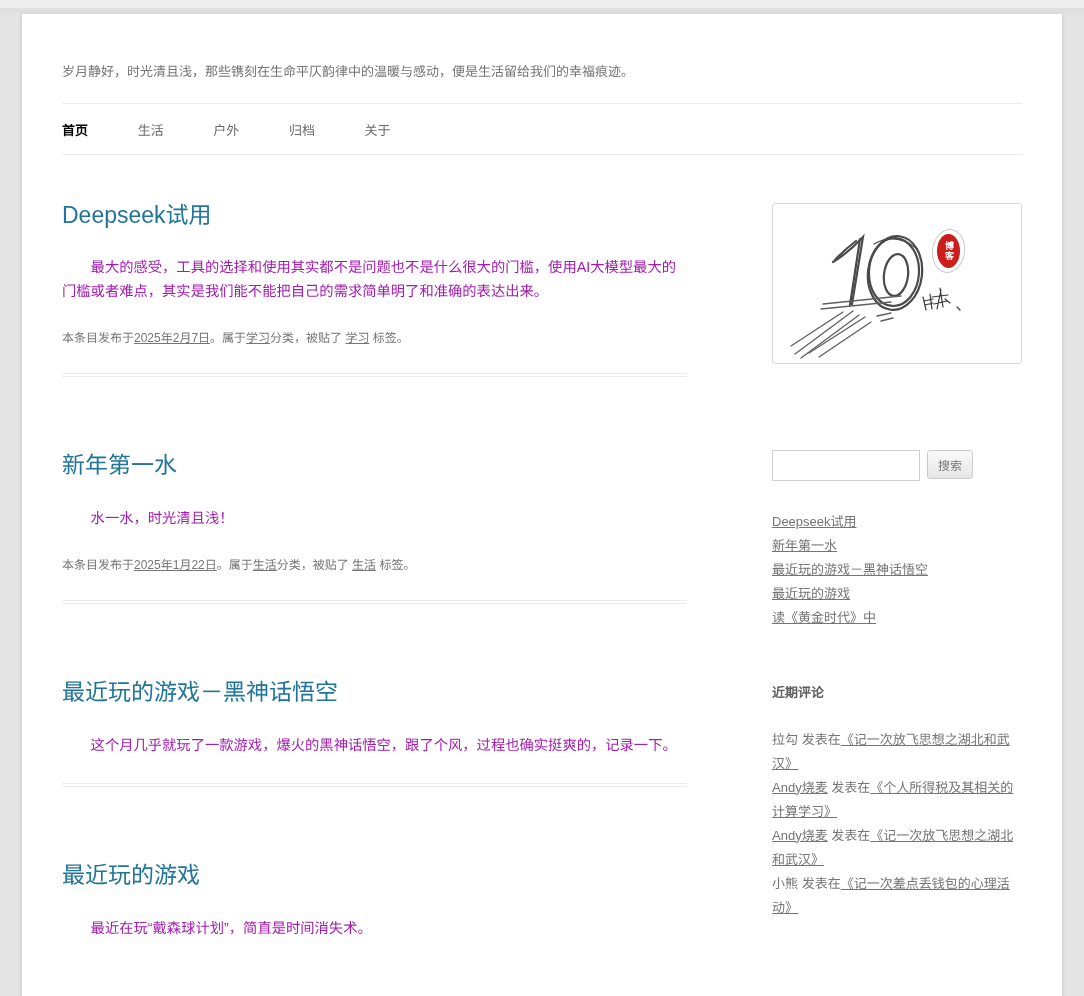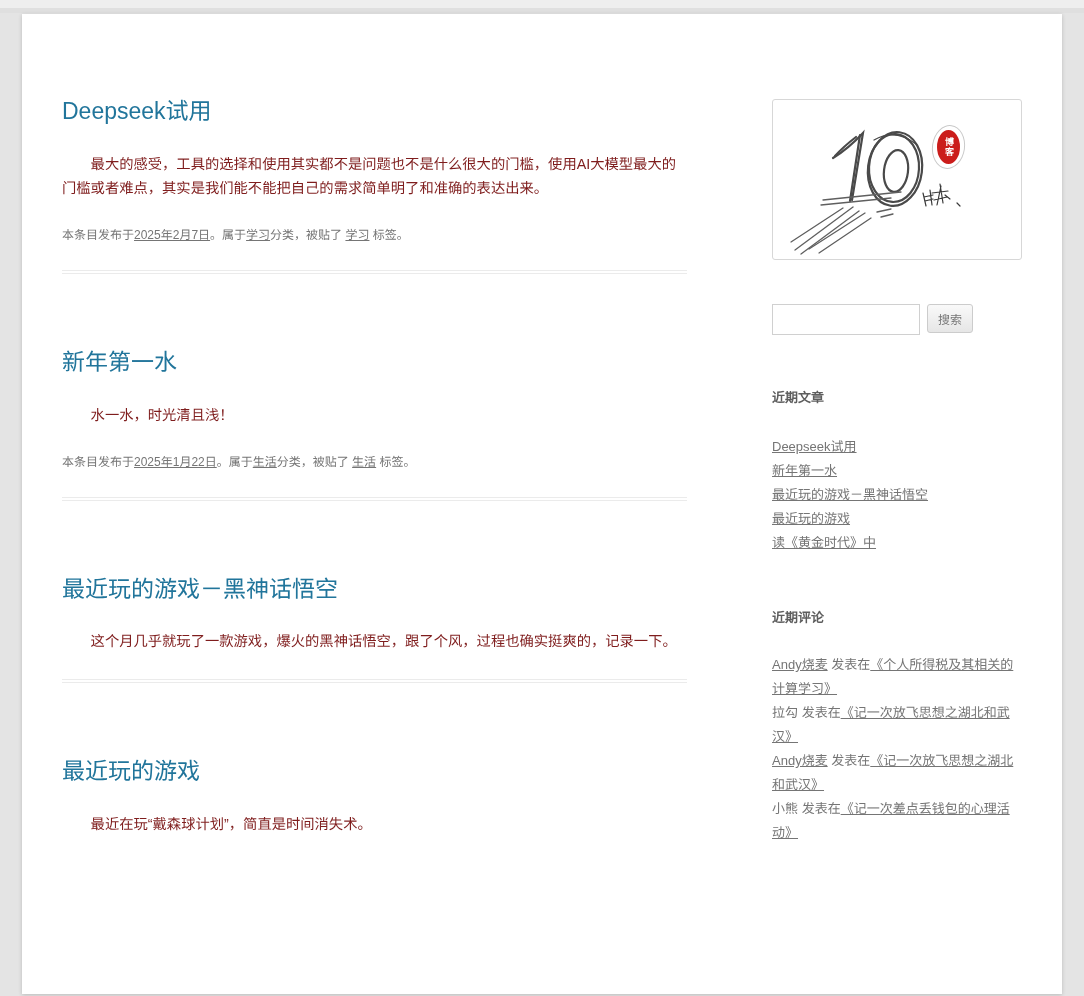--- a/index.html
+++ b/index.html
@@ -31,21 +31,21 @@
   .main-nav a.current { color:#000; font-weight:bold; }
   
   .content { display:flex; justify-content:space-between; padding-top:46px; }
   .main-col { width:625px; }
   .side-col { width:250px; }
   
   article.post { border-bottom:4px double #ebebeb; padding-bottom:26px; margin-bottom:74px; }
   article.post.last { border-bottom:none; margin-bottom:0; }
   .post-title { font-size:23px; font-weight:normal; line-height:1.25; }
   .post-title a { color:#21759b; text-decoration:none; cursor:pointer; }
-  .post-body { margin-top:26px; font-size:14.3px; line-height:24px; color:#7f1d1d; text-indent:2em; }
+  .post-body { margin-top:26px; font-size:14.3px; line-height:24px; color:#a21caf; text-indent:2em; }
   .post-meta { margin-top:26px; font-size:12px; line-height:18px; color:#757575; }
   .post-meta a { color:#757575; text-decoration:underline; cursor:pointer; }
   
   .widget { margin-bottom:0; }
   .image-widget {
     margin-top:2px; width:250px; height:161px; background:#fff;
     border:1px solid #d7d7d7; border-radius:3px; position:relative; overflow:hidden;
   }
   .seal {
     position:absolute; left:164px; top:30px; width:23px; height:34px;
@@ -53,21 +53,21 @@
     display:flex; align-items:center; justify-content:center;
   }
   .seal-text {
     writing-mode:vertical-rl; font-size:9px; color:#fff; line-height:1;
     letter-spacing:1px; font-weight:bold;
   }
   .seal-ring {
     position:absolute; left:159px; top:25px; width:33px; height:44px;
     border:1px solid #c9c9c9; border-radius:50%; transform:rotate(8deg);
   }
-  .search-widget { margin-top:44px; display:flex; align-items:flex-start; }
+  .search-widget { margin-top:86px; display:flex; align-items:flex-start; }
   .search-input {
     width:148px; height:31px; border:1px solid #d0d0d0; background:#fff;
     padding:0 6px; font-size:13px; color:#444; outline:none;
   }
   .search-button {
     margin-left:7px; height:29px; padding:0 10px; font-size:12px; color:#777;
     background:linear-gradient(#f9f9f9,#e6e6e6); border:1px solid #ccc;
     border-radius:3px; cursor:pointer;
   }
   .widget-title { margin-top:52px; font-size:13px; font-weight:bold; color:#5e5e5e; }
@@ -77,22 +77,30 @@
   .comments-list .author-plain { text-decoration:none; color:#757575; }
 </style>
 </head>
 <body>
 
 <div class="top-strip"></div>
 
 <div class="page">
 
   <header class="site-header">
+    <p class="site-tagline">岁月静好，时光清且浅，那些镌刻在生命平仄韵律中的温暖与感动，便是生活留给我们的幸福痕迹。</p>
   </header>
 
+  <nav class="main-nav">
+    <a class="current">首页</a>
+    <a>生活</a>
+    <a>户外</a>
+    <a>归档</a>
+    <a>关于</a>
+  </nav>
 
   <div class="content">
 
     <main class="main-col">
 
       <article class="post">
         <h2 class="post-title">
           <a>Deepseek试用</a>
         </h2>
         <p class="post-body">最大的感受，工具的选择和使用其实都不是问题也不是什么很大的门槛，使用AI大模型最大的门槛或者难点，其实是我们能不能把自己的需求简单明了和准确的表达出来。</p>
@@ -158,35 +166,34 @@
           <span class="seal-text">博客</span>
         </div>
       </div>
 
       <form class="widget search-widget">
         <input type="text" class="search-input" value="" style="">
         <button type="button" class="search-button">搜索</button>
       </form>
 
       <div class="widget">
-        <h3 class="widget-title">近期文章</h3>
         <ul class="widget-list">
           <li><a>Deepseek试用</a></li>
           <li><a>新年第一水</a></li>
           <li><a>最近玩的游戏－黑神话悟空</a></li>
           <li><a>最近玩的游戏</a></li>
           <li><a>读《黄金时代》中</a></li>
         </ul>
       </div>
 
       <div class="widget">
         <h3 class="widget-title">近期评论</h3>
         <ul class="widget-list comments-list">
+          <li><a class="author-plain">拉勾</a><span> 发表在</span><a>《记一次放飞思想之湖北和武汉》</a></li>
           <li><a>Andy烧麦</a><span> 发表在</span><a>《个人所得税及其相关的计算学习》</a></li>
-          <li><a class="author-plain">拉勾</a><span> 发表在</span><a>《记一次放飞思想之湖北和武汉》</a></li>
           <li><a>Andy烧麦</a><span> 发表在</span><a>《记一次放飞思想之湖北和武汉》</a></li>
           <li><a class="author-plain">小熊</a><span> 发表在</span><a>《记一次差点丢钱包的心理活动》</a></li>
         </ul>
       </div>
 
     </aside>
   </div>
 </div>
 
 </body></html>

